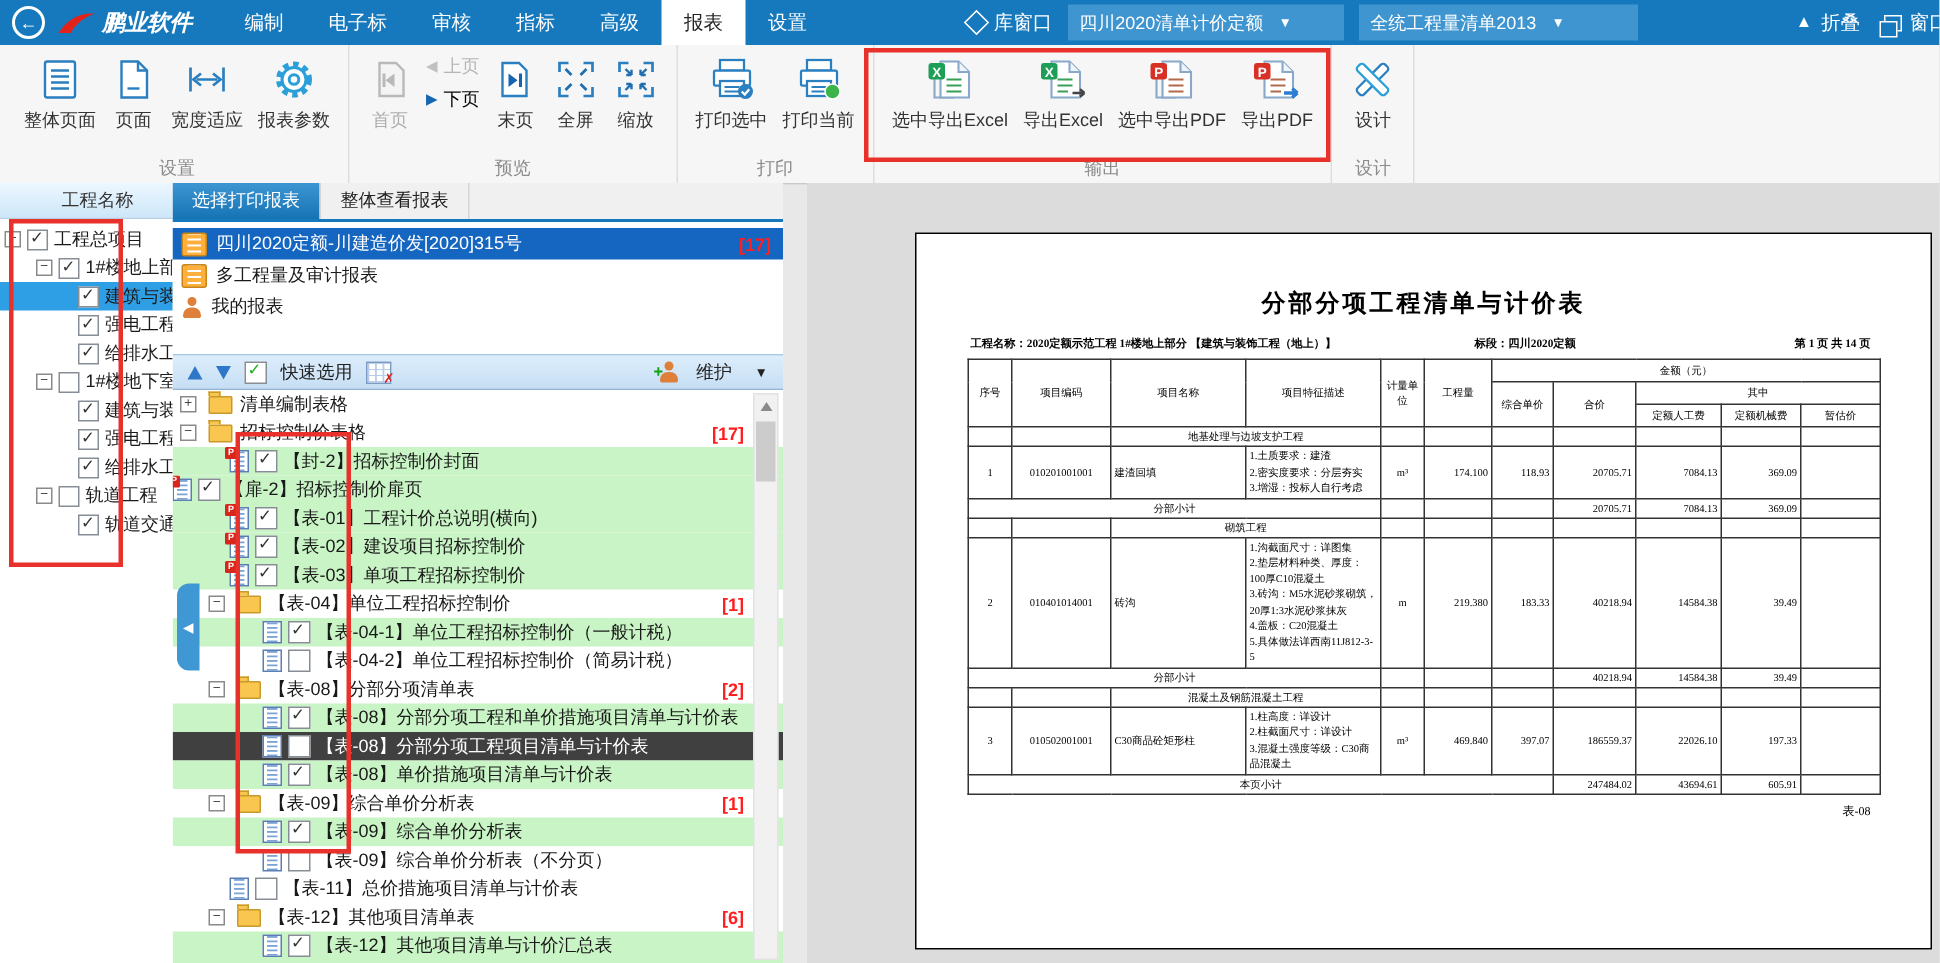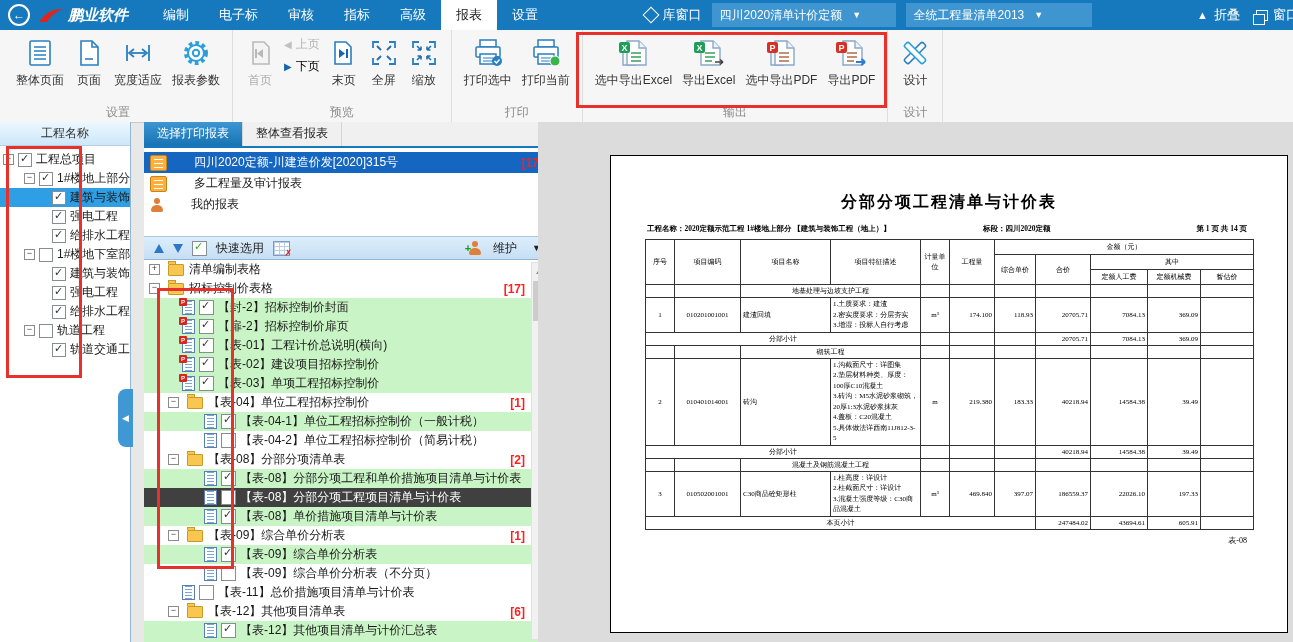--- a/index.html
+++ b/index.html
@@ -39,26 +39,26 @@
   
   .sidebar{position:absolute;left:0;top:122px;width:130px;bottom:0;background:#fff;border-right:1px solid #94b6d2;overflow:hidden;}
   .shead{height:23px;background:linear-gradient(#ecf7ff,#cde7f9);border-bottom:1px solid #b5cfe4;text-align:center;line-height:23px;font-size:12px;color:#333;}
   .s-tree{padding-top:4px;}
   .s-row{height:19px;display:flex;align-items:center;font-size:12px;white-space:nowrap;overflow:hidden;color:#1a1a1a;}
   .s-row.sel{background:#2f9fe5;}
   .exp{flex:0 0 9px;width:9px;height:9px;border:1px solid #8a8a8a;background:#fff;font-size:9px;line-height:7px;text-align:center;color:#444;margin-right:4px;}
   .cb{flex:0 0 12px;width:12px;height:12px;background:#fff;border:1px solid #878d95;position:relative;margin-right:4px;}
   .cb.on::after{content:'✓';position:absolute;left:1px;top:-2px;font-size:11px;font-weight:bold;color:#333;}
 
-  .reports{position:absolute;left:144px;top:122px;width:407px;bottom:0;background:#fff;display:flex;flex-direction:column;overflow:hidden;}
+  .reports{position:absolute;left:115px;top:122px;width:407px;bottom:0;background:#fff;display:flex;flex-direction:column;overflow:hidden;}
   .rtabs{height:24px;display:flex;border-bottom:2px solid #1779bd;background:#f0f0f0;flex:0 0 auto;}
   .rtab{padding:0 13px;line-height:22px;font-size:12px;color:#222;border-right:1px solid #d5d5d5;}
   .rtab.active{background:linear-gradient(#3d96d2,#1673b4);color:#fff;}
   .rgroups{height:84px;flex:0 0 auto;padding-top:4px;}
-  .g-row{height:21px;display:flex;align-items:center;padding:0 6px;font-size:12px;position:relative;color:#1a1a1a;gap:21px;}
+  .g-row{height:21px;display:flex;align-items:center;padding:0 6px;font-size:12px;position:relative;color:#1a1a1a;}
   .g-row.sel{background:#1566c0;color:#fff;}
   .cnt{position:absolute;right:8px;color:#ff1f1f;font-weight:bold;font-size:12px;}
   .ic-grp{flex:0 0 15px;width:15px;height:14px;background:#ffaf3c;border:1px solid #c7851a;border-radius:2px;margin-right:6px;background-image:linear-gradient(#fff 1.5px,transparent 1.5px);background-size:9px 4px;background-position:3px 3px;background-repeat:repeat-y;}
   .ic-person{flex:0 0 14px;width:14px;height:14px;position:relative;margin-right:6px;}
   .ic-person::before{content:'';position:absolute;left:4px;top:0;width:6px;height:6px;border-radius:50%;background:#de7f3a;}
   .ic-person::after{content:'';position:absolute;left:1px;bottom:0;width:12px;height:7px;border-radius:6px 6px 2px 2px;background:#de7f3a;}
   .rtools{height:22px;background:linear-gradient(#ddeefb,#c6def4);border-top:1px solid #aac8e2;border-bottom:1px solid #8fb4d6;display:flex;align-items:center;gap:9px;padding:0 10px;font-size:12px;color:#222;flex:0 0 auto;}
   .arr{width:0;height:0;border-left:5px solid transparent;border-right:5px solid transparent;}
   .arr.up{border-bottom:9px solid #2e77c8;} .arr.down{border-top:9px solid #2e77c8;}
   .ic-quick{width:13px;height:13px;border:1px solid #878d95;background:#fff;position:relative;}
@@ -454,21 +454,21 @@
             <span class="exp">−</span>
             <span class="folder"></span>
             <span>招标控制价表格</span>
             <span class="t-cnt">[17]</span>
           </div>
           <div class="t-row green" style="padding-left: 38px;">
             <span class="ic-doc pengye"></span>
             <span class="cb on"></span>
             <span>【封-2】招标控制价封面</span>
           </div>
-          <div class="t-row green" style="padding-left: 38px;">
+          <div class="t-row green" style="">
             <span class="ic-doc pengye"></span>
             <span class="cb on"></span>
             <span>【扉-2】招标控制价扉页</span>
           </div>
           <div class="t-row green" style="padding-left: 38px;">
             <span class="ic-doc pengye"></span>
             <span class="cb on"></span>
             <span>【表-01】工程计价总说明(横向)</span>
           </div>
           <div class="t-row green" style="padding-left: 38px;">

